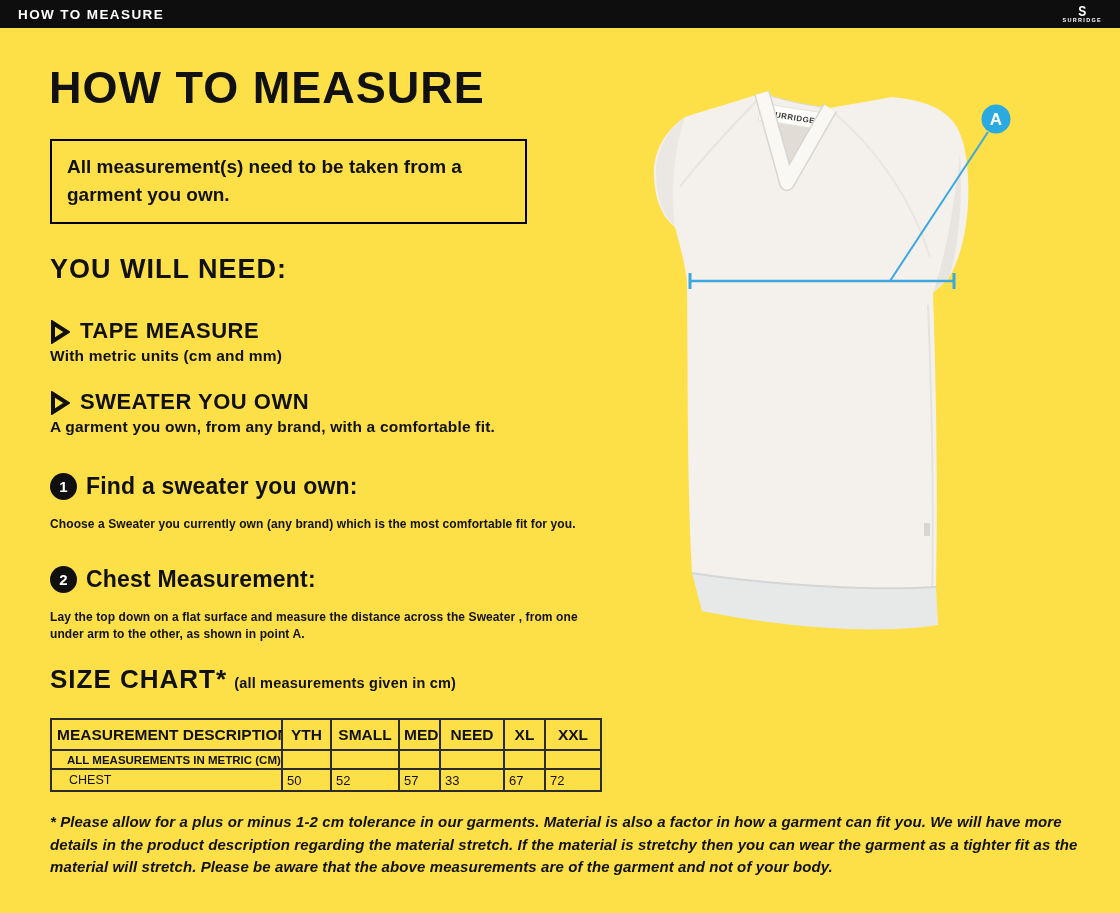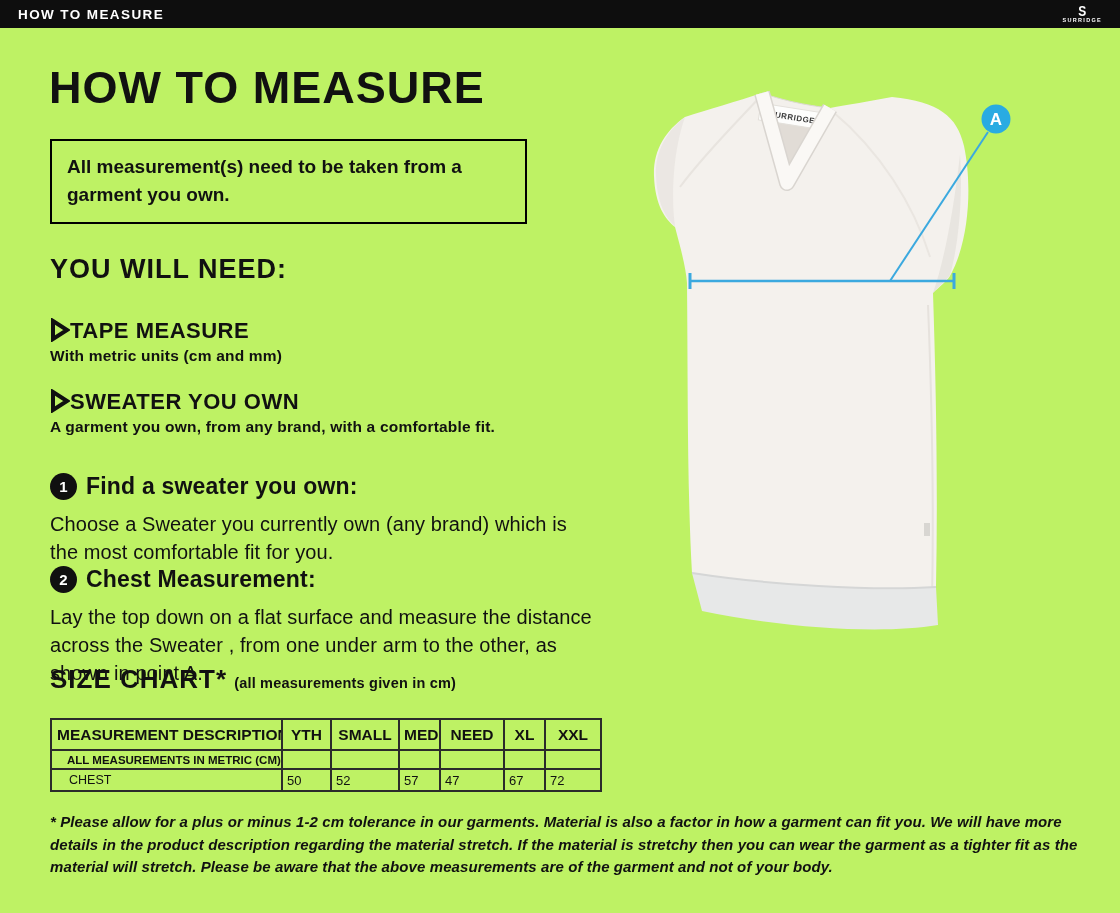--- a/index.html
+++ b/index.html
@@ -1,18 +1,18 @@
 <!DOCTYPE html>
 <html><head>
 <meta charset="utf-8">
 <style>
   * { margin:0; padding:0; box-sizing:border-box; }
   html,body { background:#ffffff; }
   .page {
-    position:relative; width:1120px; height:913px; background:#bef264;
+    position:relative; width:1120px; height:913px; background:#fde047;
     font-family:"Liberation Sans", sans-serif; color:#111; overflow:hidden;
   }
   
   .topbar {
     position:absolute; left:0; top:0; width:1120px; height:28px;
     background:#0e0e0e; display:flex; align-items:center;
     justify-content:space-between; padding:0 14px 0 18px;
   }
   .topbar-title { color:#fff; font-size:13.5px; font-weight:bold; letter-spacing:1.4px; }
   .brand { display:flex; flex-direction:column; align-items:center; line-height:1; padding-right:4px; }
@@ -25,34 +25,34 @@
   }
   .notice {
     position:absolute; left:50px; top:139px; width:477px;
     border:2px solid #000; padding:12px 15px 14px 15px;
     font-size:19px; font-weight:bold; line-height:1.45;
   }
   .ywn-h { position:absolute; left:50px; top:254px; font-size:27px; font-weight:bold; letter-spacing:1px; }
   .need-item { position:absolute; left:50px; }
   .need-item.first { top:318px; }
   .need-item.second { top:389px; }
-  .need-head { display:flex; align-items:flex-start; }
+  .need-head { display:flex; align-items:flex-end; gap:10px; }
   .need-title { font-size:22px; font-weight:bold; letter-spacing:0.5px; }
   .need-desc { margin-top:3px; font-size:15.5px; font-weight:bold; letter-spacing:0.2px; }
   .step { position:absolute; left:50px; }
   .step.one { top:473px; }
   .step.two { top:566px; }
   .step-head { display:flex; align-items:center; gap:9px; }
   .step-badge {
     width:27px; height:27px; border-radius:50%; background:#101010; color:#fff;
     display:flex; align-items:center; justify-content:center;
     font-size:15px; font-weight:bold; flex:0 0 auto;
   }
   .step-title { font-size:23px; font-weight:bold; letter-spacing:0.2px; }
-  .step-desc { margin-top:10px; width:548px; font-size:20px; font-weight:normal; line-height:1.4; letter-spacing:0.1px; }
+  .step-desc { margin-top:16px; width:548px; font-size:12px; font-weight:bold; line-height:1.4; letter-spacing:0.1px; }
   
   .sc-head { position:absolute; left:50px; top:664px; display:flex; align-items:flex-end; }
   .sc-title { font-size:26px; font-weight:bold; letter-spacing:1px; }
   .sc-sub { font-size:14.5px; font-weight:bold; margin-left:7px; padding-bottom:4px; letter-spacing:0.2px; }
   table.size {
     position:absolute; left:50px; top:718px; border-collapse:collapse;
     table-layout:fixed; width:550px;
   }
   table.size td, table.size th { border:2px solid #2b2b2b; padding:0 4px; overflow:hidden; white-space:nowrap; }
   tr.hdr th { height:31px; font-size:15.5px; font-weight:bold; text-align:center; }
@@ -157,21 +157,21 @@
         <td></td>
         <td></td>
         <td></td>
         <td></td>
       </tr>
       <tr class="vals">
         <td class="desc">CHEST</td>
         <td>50</td>
         <td>52</td>
         <td>57</td>
-        <td>47</td>
+        <td>33</td>
         <td>67</td>
         <td>72</td>
       </tr>
     </tbody>
   </table>
 
   <div class="footnote">* Please allow for a plus or minus 1-2 cm tolerance in our garments. Material is also a factor in how a garment can fit you. We will have more details in the product description regarding the material stretch.  If the material is stretchy then you can wear the garment as a tighter fit as the material will stretch.  Please be aware that the above measurements are of the garment and not of your body.</div>
 
   <div class="garment">
     <svg width="380" height="590" viewBox="0 0 380 590">

